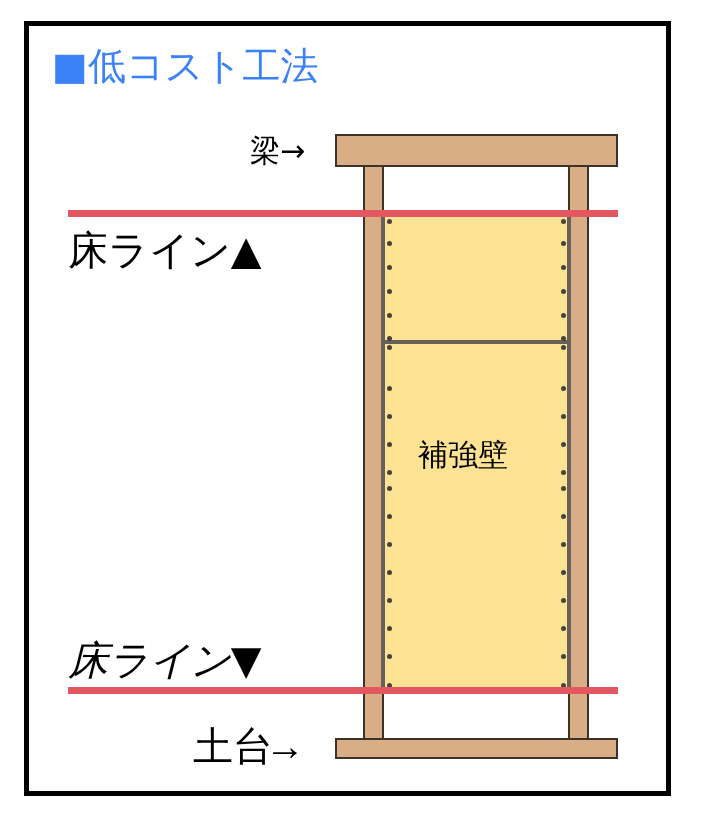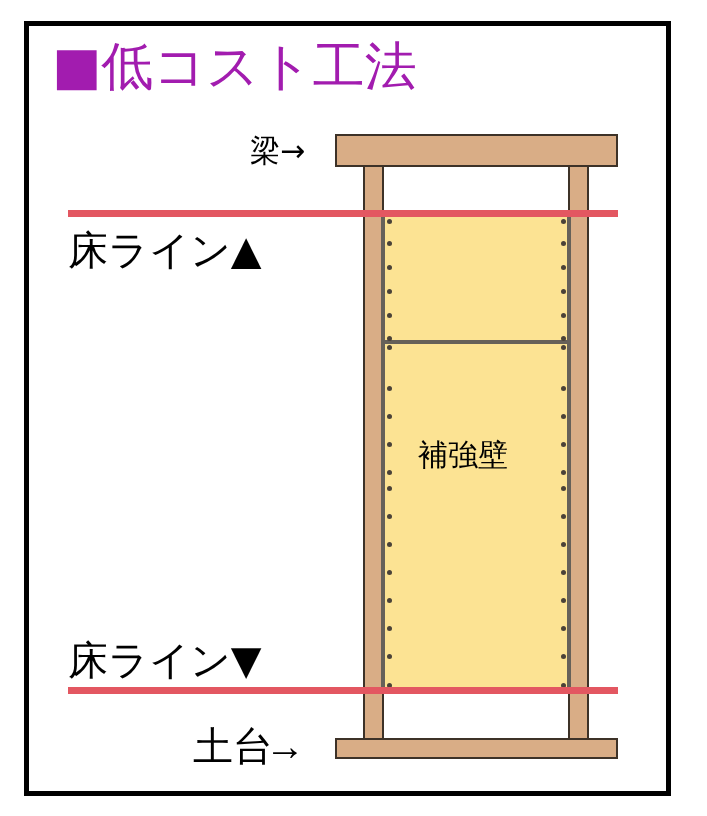--- a/index.html
+++ b/index.html
@@ -1,19 +1,19 @@
 <!DOCTYPE html>
 <html><head>
 <meta charset="utf-8">
 <style>
   html,body{margin:0;padding:0;background:#ffffff;}
   body{width:707px;height:816px;position:relative;overflow:hidden;font-family:"DejaVu Sans","Liberation Sans",sans-serif;}
   .frame{position:absolute;left:24px;top:21px;width:637px;height:765px;border:5px solid #000;background:#fff;}
   .abs{position:absolute;}
-  .title{left:52px;top:42px;font-size:52px;line-height:48px;color:#a21caf;white-space:nowrap;letter-spacing:0px;}
+  .title{left:52px;top:42px;font-size:38px;line-height:48px;color:#3b82f6;white-space:nowrap;letter-spacing:0px;}
   .label{color:#000;white-space:nowrap;}
   .wood{background:#d9ad86;border:2px solid #3d3228;box-sizing:border-box;}
   .panel{background:#fce393;box-sizing:border-box;border-left:4px solid #666159;border-right:4px solid #666159;}
   .divider{background:#666159;}
   .redline{background:#e35761;}
   .dot{width:5px;height:5px;border-radius:50%;background:#4a4238;}
 </style>
 </head>
 <body>
 
@@ -71,17 +71,17 @@
   <div class="abs dot" style="left:561px;top:570px;"></div>
   <div class="abs dot" style="left:561px;top:598px;"></div>
   <div class="abs dot" style="left:561px;top:626px;"></div>
   <div class="abs dot" style="left:561px;top:654px;"></div>
   <div class="abs dot" style="left:561px;top:683px;"></div>
 </div>
 
 <div class="abs redline" style="left:68px;top:210px;width:550px;height:7px;"></div>
 <div class="abs label" style="left:68px;top:226px;font-size:40px;line-height:48px;">床ライン▲</div>
 
-<div class="abs label" style="left:68px;top:636px;font-size:40px;line-height:48px;">床ライン▼</div>
+<div class="abs label" style="left:68px;top:636px;font-size:40px;line-height:48px;font-style:italic;">床ライン▼</div>
 <div class="abs redline" style="left:68px;top:687px;width:550px;height:7px;"></div>
 
 <div class="abs label" style="left:193px;top:731px;font-size:40px;line-height:38px;font-family:Liberation Mono, monospace;">土台→</div>
 <div class="abs wood" style="left:335px;top:738px;width:283px;height:21px;"></div>
 
 </body></html>

